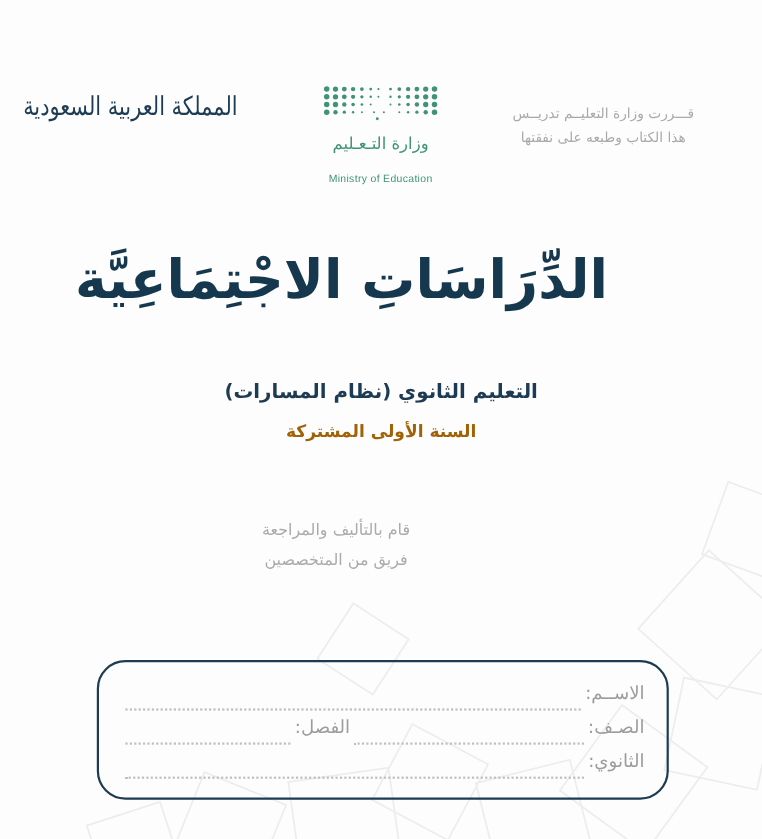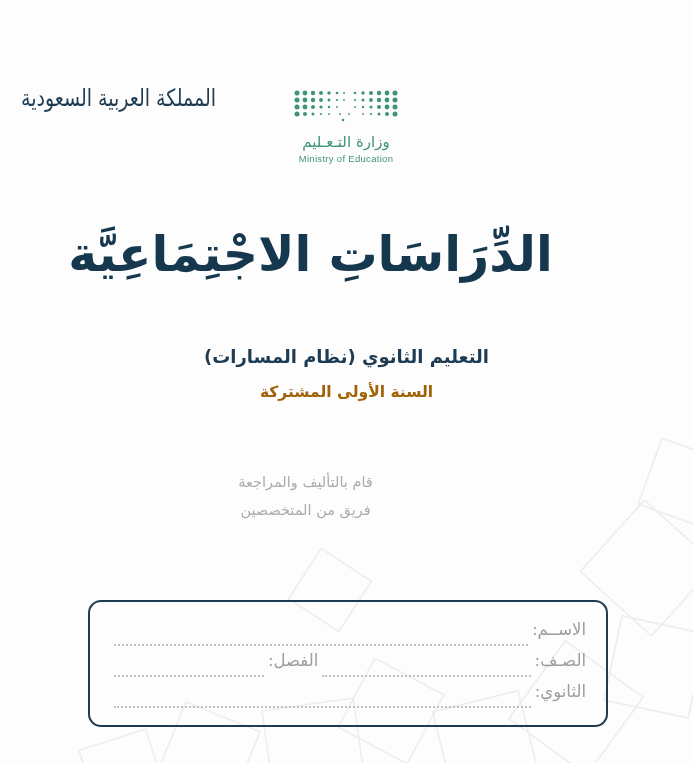--- a/index.html
+++ b/index.html
@@ -56,41 +56,41 @@
     line-height: 1.75;
     letter-spacing: 0.2px;
     white-space: nowrap;
     font-family: "DejaVu Sans", "Liberation Sans", sans-serif;
   }
   .decree div { display: block; }
 
   .moe-logo {
     position: absolute;
     left: 253px;
-    top: 16px;
+    top: 4px;
     width: 186px;
     text-align: center;
   }
   .moe-emblem {
     display: block;
     margin: 0 auto 6px auto;
   }
   .moe-ar {
     color: #3f9475;
     font-size: 15px;
     letter-spacing: 2px;
     line-height: 1.1;
     font-family: "DejaVu Sans", "Liberation Sans", sans-serif;
     white-space: nowrap;
   }
   .moe-en {
     color: #3f9475;
     font-size: 9.5px;
     letter-spacing: 0.3px;
-    margin-top: 2px;
+    margin-top: 18px;
     direction: ltr;
     font-family: "Liberation Sans", sans-serif;
     white-space: nowrap;
   }
 
   .kingdom {
     position: absolute;
     left: 56px;
     top: 14px;
     width: 160px;
@@ -170,21 +170,21 @@
   }
 
   
   .info-box {
     position: absolute;
     left: 88px;
     top: 600px;
     width: 520px;
     height: 127px;
     border: 2px solid #1d3b52;
-    border-radius: 13px;
+    border-radius: 26px;
     background: transparent;
     box-sizing: border-box;
     z-index: 2;
   }
 
   .info-rows {
     position: absolute;
     right: 20px;
     left: 20px;
     top: 18px;
@@ -235,20 +235,24 @@
       <rect x="268" y="704" width="92" height="92" transform="rotate(-8 314 750)"></rect>
       <rect x="168" y="714" width="80" height="80" transform="rotate(22 208 754)"></rect>
       <rect x="300" y="560" width="60" height="60" transform="rotate(33 330 590)"></rect>
       <rect x="648" y="448" width="70" height="70" transform="rotate(20 683 483)"></rect>
       <rect x="88" y="738" width="70" height="70" transform="rotate(-18 123 773)"></rect>
     </g>
   </svg>
 
   <div class="header">
 
+    <div class="decree">
+      <div>قـــررت وزارة التعلیــم تدریــس</div>
+      <div>هذا الكتاب وطبعه على نفقتها</div>
+    </div>
 
     <div class="moe-logo">
       <svg class="moe-emblem" width="106" height="38" viewBox="0 0 106 38" xmlns="http://www.w3.org/2000/svg" aria-hidden="true">
         <g fill="#3f9475">
 
           <g>
             <circle cx="4" cy="3" r="2.5"></circle>
               <circle cx="4" cy="10" r="2.5"></circle>
               <circle cx="4" cy="17" r="2.5"></circle>
               <circle cx="4" cy="24" r="2.5"></circle>

